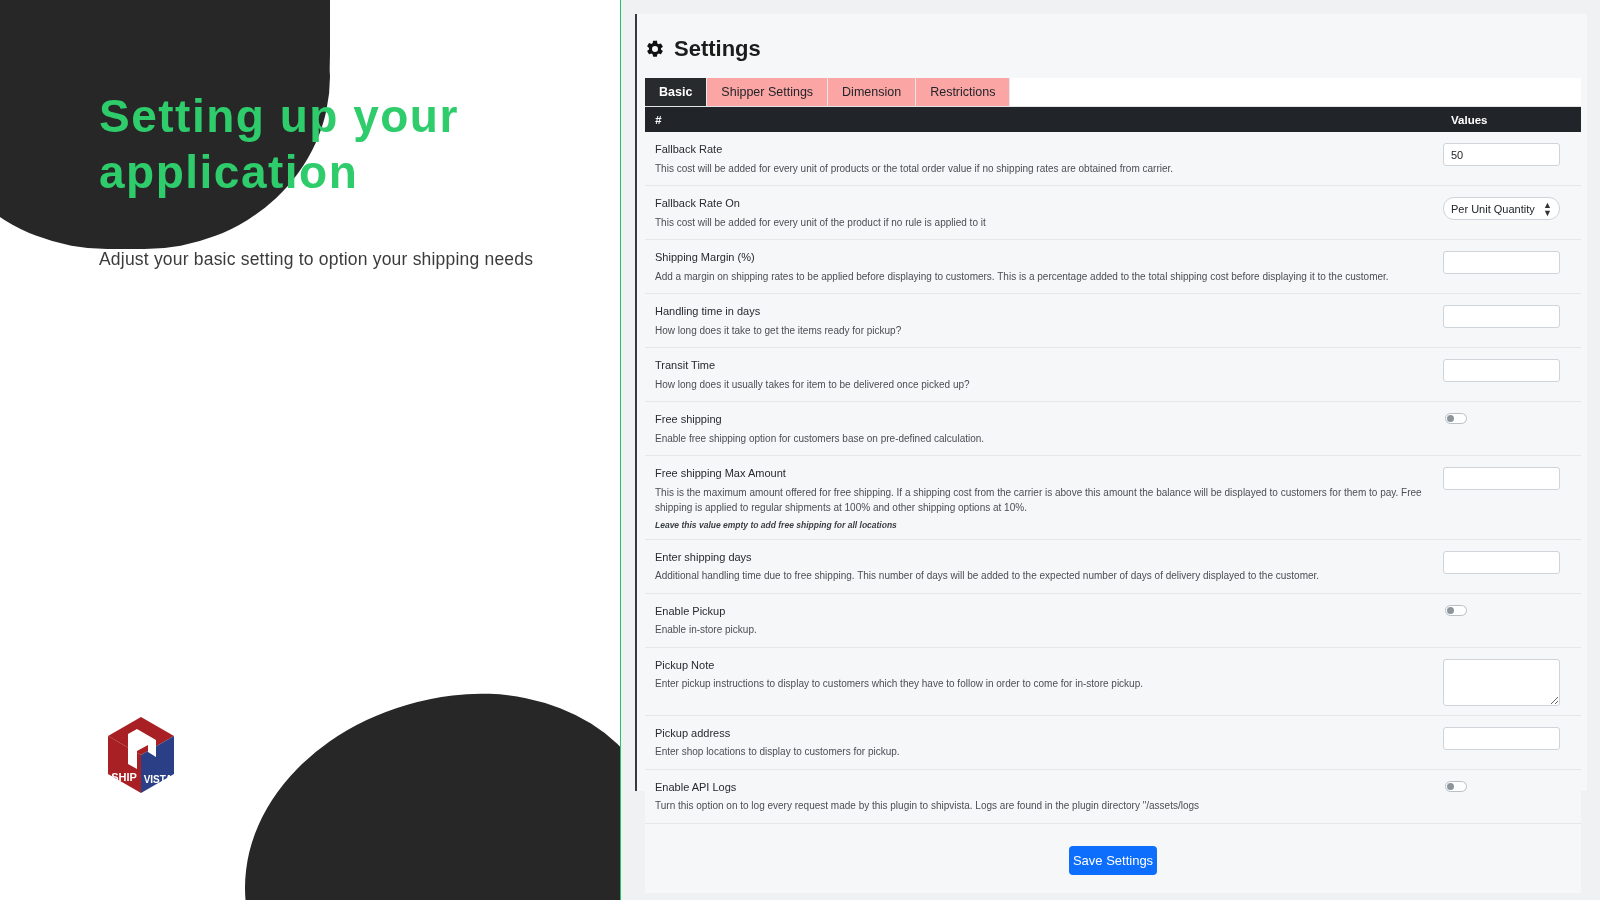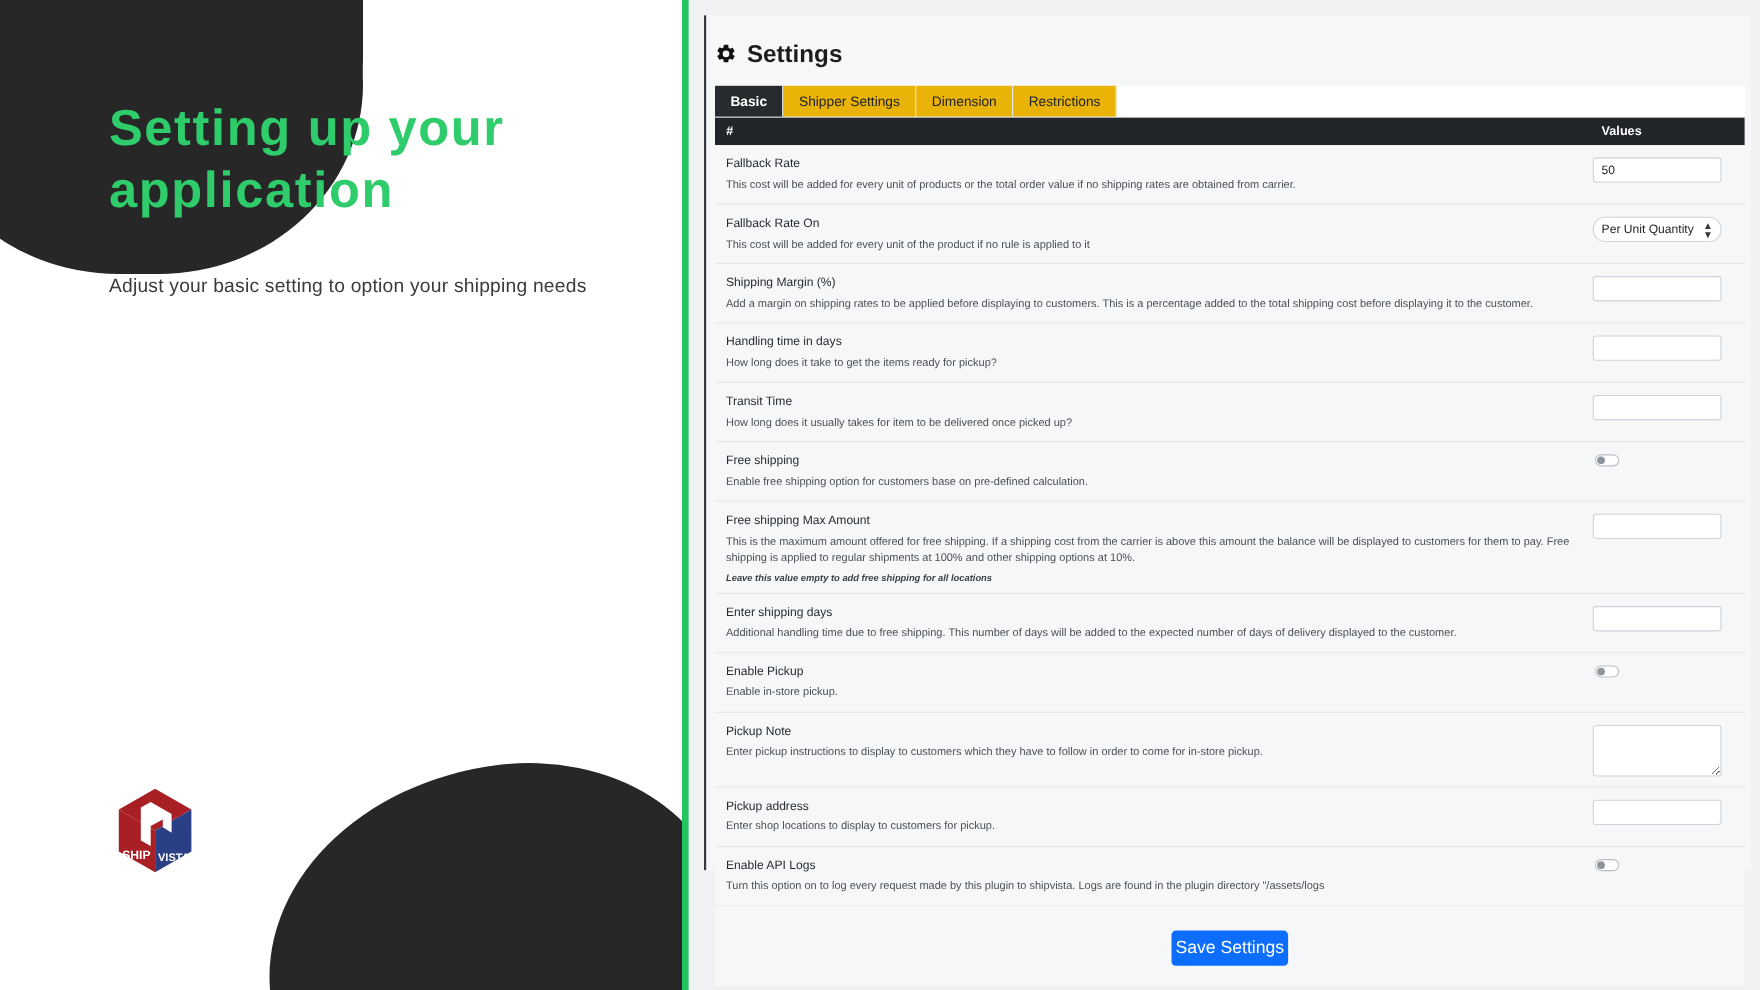--- a/index.html
+++ b/index.html
@@ -62,21 +62,21 @@
   .logo-wrap {
     position: absolute; left: 104px; top: 713px;
     width: 74px; height: 84px; z-index: 4;
   }
 
   
   .app {
     position: absolute; left: 620px; top: 0;
     width: 980px; height: 900px;
     background: #f0f1f2;
-    border-left: 6px solid #22c55e;
+    border-left: 1px solid #22c55e;
   }
   .app-inner {
     position: absolute; left: 14px; top: 14px;
     width: 952px; height: 777px;
     background: #f6f7f8;
     border-left: 2px solid #343a40;
   }
 
   .page-title {
     display: flex; align-items: center; gap: 9px;
@@ -87,21 +87,21 @@
 
   .tabs {
     display: flex; margin: 16px 0 0 8px;
     background: #ffffff;
     border-bottom: 1px solid #e2e4e6;
     width: 936px;
   }
   .tab {
     padding: 7px 14px;
     font-size: 12.5px; color: #212529;
-    background: #eab308;
+    background: #fca5a5;
     border-right: 1px solid #e7e8ea;
     cursor: pointer; white-space: nowrap;
   }
   .tab.active { background: #272b2e; color: #ffffff; font-weight: 600; }
 
   .thead {
     display: flex; align-items: center;
     margin-left: 8px; width: 936px; height: 25px;
     background: #212529; color: #ffffff;
     font-size: 11.5px; font-weight: bold;
@@ -182,21 +182,21 @@
 
   .save-wrap {
     margin-left: 8px; width: 936px;
     display: flex; justify-content: center;
     padding: 22px 0 18px 0;
     background: #f6f7f8;
   }
   .save-btn {
     background: #0d6efd; color: #ffffff;
     border: none; border-radius: 4px;
-    font-size: 16px; padding: 7px 4px;
+    font-size: 13px; padding: 7px 4px;
     cursor: pointer;
     font-family: "Liberation Sans", sans-serif;
   }
 </style>
 </head>
 <body>
 
 <div class="screen">
 
   <div class="promo">

